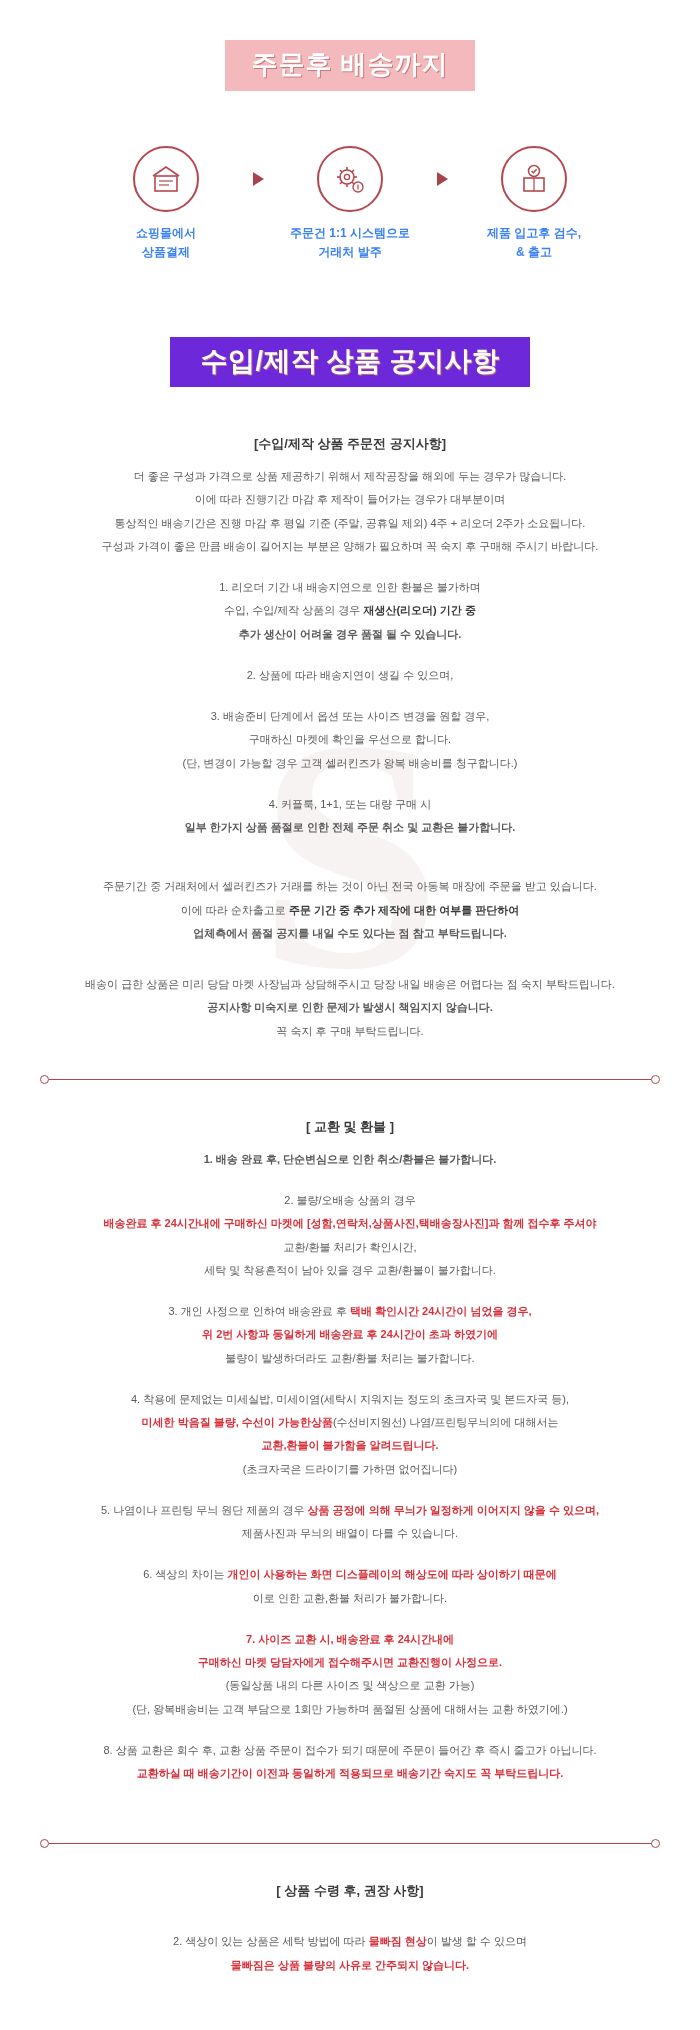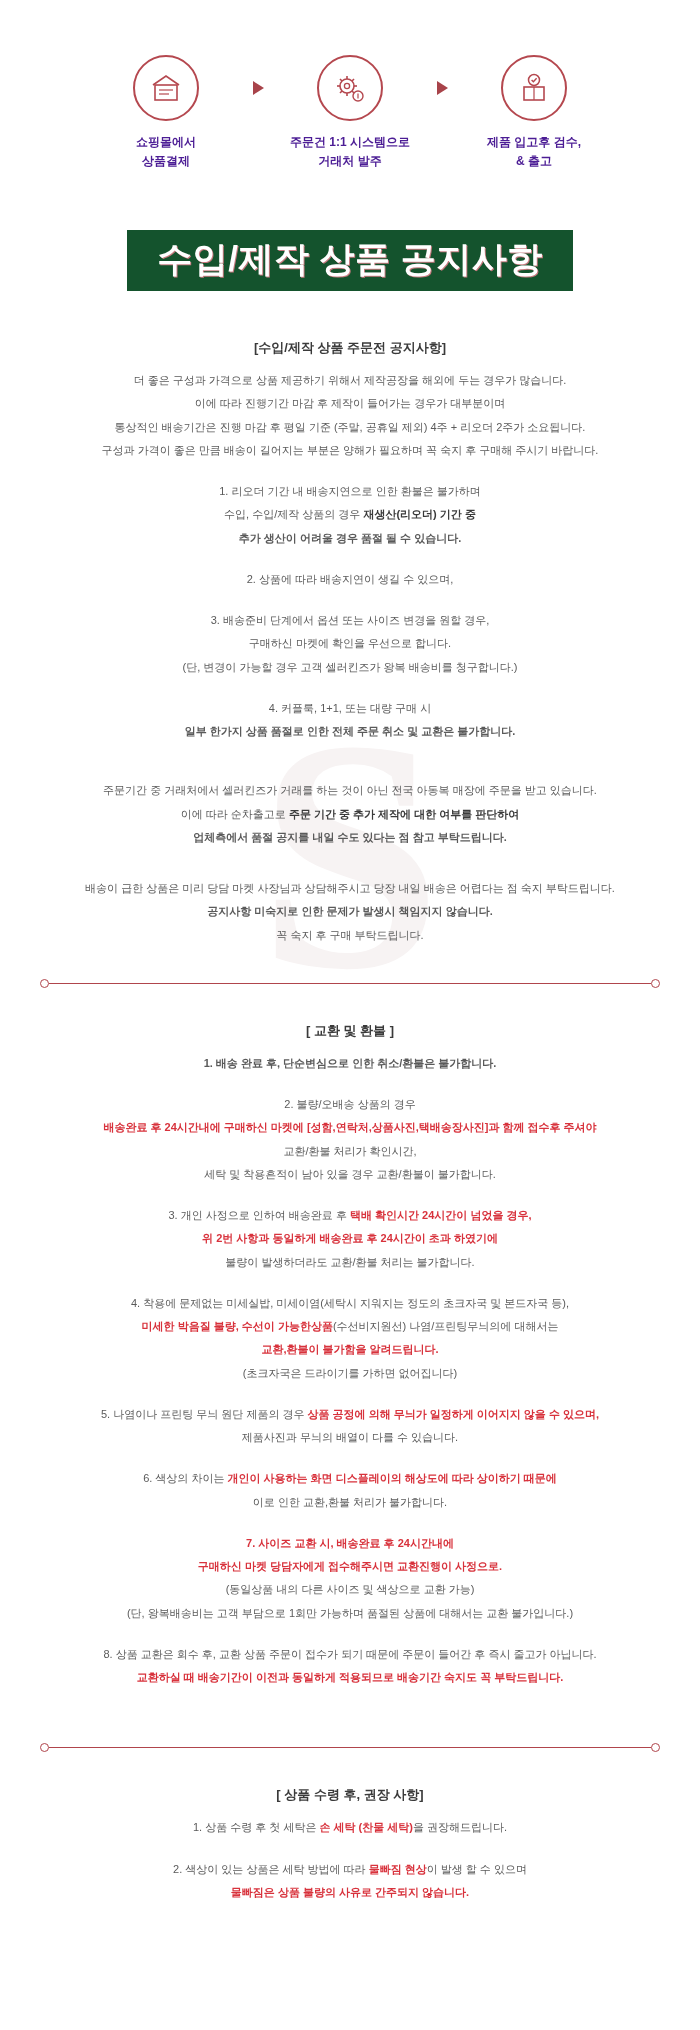--- a/index.html
+++ b/index.html
@@ -74,21 +74,21 @@
     margin:0 auto;
     display:flex;
     align-items:center;
     justify-content:center;
     box-sizing:border-box;
   }
   .circ svg{display:block;}
   .step-label{
     margin-top:12px;
     font-size:12px;
-    color:#4c1d95;
+    color:#3b82f6;
     line-height:1.55;
     font-weight:bold;
   }
   .arrow{
     width:34px;
     display:flex;
     justify-content:center;
     align-items:center;
     height:66px;
   }
@@ -100,27 +100,28 @@
     border-bottom:7px solid transparent;
   }
 
   
   .title-wrap{
     margin-top:60px;
     text-align:center;
   }
   .title-bar{
     display:inline-block;
-    background:#14532d;
+    background:#6d28d9;
     padding:6px 30px 8px;
     color:#ffffff;
-    font-size:35px;
+    font-size:27px;
     font-weight:bold;
     letter-spacing:0.5px;
     text-shadow:1px 1px 0 #c4787d;
+    margin-top:16px;
   }
 
   
   .sec{
     text-align:center;
     padding:0 40px;
   }
   .sec h3{
     font-size:13px;
     color:#3a3a3a;
@@ -165,20 +166,23 @@
   .divider .dot.r{right:0;}
 </style>
 </head>
 <body>
 
 <div class="page">
   <div class="watermark">S</div>
 
   <div class="content">
 
+    <div class="banner-wrap">
+      <div class="banner">주문후 배송까지</div>
+    </div>
 
     <div class="steps">
 
       <div class="step">
         <div class="circ">
           <svg width="38" height="38" viewBox="0 0 38 38">
             <path d="M6 16 L19 7 L32 16" fill="none" stroke="#b5484f" stroke-width="1.6"></path>
             <rect x="8" y="16" width="22" height="15" fill="none" stroke="#b5484f" stroke-width="1.6"></rect>
             <line x1="12" y1="21" x2="26" y2="21" stroke="#b5484f" stroke-width="1.2"></line>
             <line x1="12" y1="25" x2="22" y2="25" stroke="#b5484f" stroke-width="1.2"></line>
@@ -334,43 +338,40 @@
           <div class="gap"></div>
           <div>
             <p class="">6. 색상의 차이는 <span class="red">개인이 사용하는 화면 디스플레이의 해상도에 따라 상이하기 때문에</span></p>
             <p class="">이로 인한 교환,환불 처리가 불가합니다.</p>
           </div>
           <div class="gap"></div>
           <div>
             <p class=""><span class="red">7. 사이즈 교환 시, 배송완료 후 24시간내에</span></p>
             <p class=""><span class="red">구매하신 마켓 당담자에게 접수해주시면 교환진행이 사정으로.</span></p>
             <p class="">(동일상품 내의 다른 사이즈 및 색상으로 교환 가능)</p>
-            <p class="">(단, 왕복배송비는 고객 부담으로 1회만 가능하며 품절된 상품에 대해서는 교환 불가입니다.)</p>
+            <p class="">(단, 왕복배송비는 고객 부담으로 1회만 가능하며 품절된 상품에 대해서는 교환 하였기에.)</p>
           </div>
           <div class="gap"></div>
           <div>
             <p class="">8. 상품 교환은 회수 후, 교환 상품 주문이 접수가 되기 때문에 주문이 들어간 후 즉시 줄고가 아닙니다.</p>
             <p class=""><span class="red">교환하실 때 배송기간이 이전과 동일하게 적용되므로 배송기간 숙지도 꼭 부탁드립니다.</span></p>
           </div>
           <div class="gap"></div>
         </div>
     </div>
 
     <div class="divider">
       <span class="dot l"></span>
       <span class="line"></span>
       <span class="dot r"></span>
     </div>
 
     <div class="sec">
       <h3>[ 상품 수령 후, 권장 사항]</h3>
       <div id="s3-items">
-          <div>
-            <p class="">1. 상품 수령 후 첫 세탁은 <span class="red">손 세탁 (찬물 세탁)</span>을 권장해드립니다.</p>
-          </div>
           <div class="gap"></div>
           <div>
             <p class="">2. 색상이 있는 상품은 세탁 방법에 따라 <span class="red">물빠짐 현상</span>이 발생 할 수 있으며</p>
             <p class=""><span class="red">물빠짐은 상품 불량의 사유로 간주되지 않습니다.</span></p>
           </div>
           <div class="gap"></div>
         </div>
 
     </div>
 

